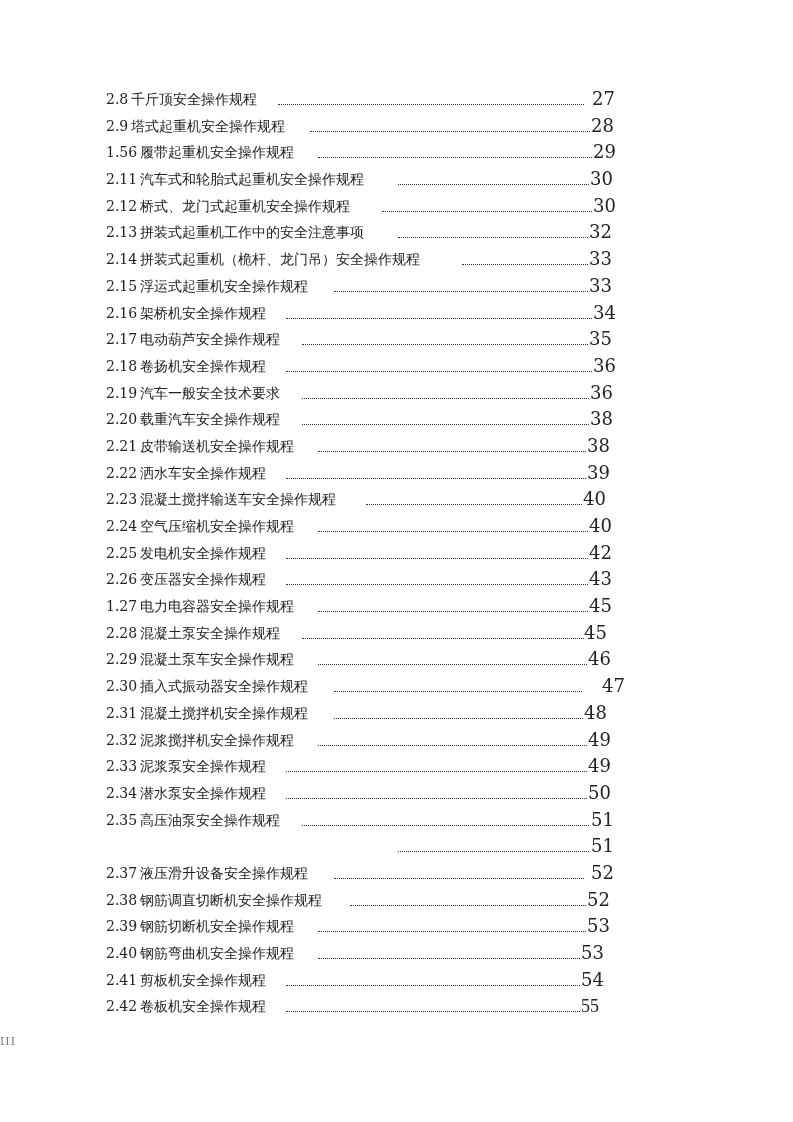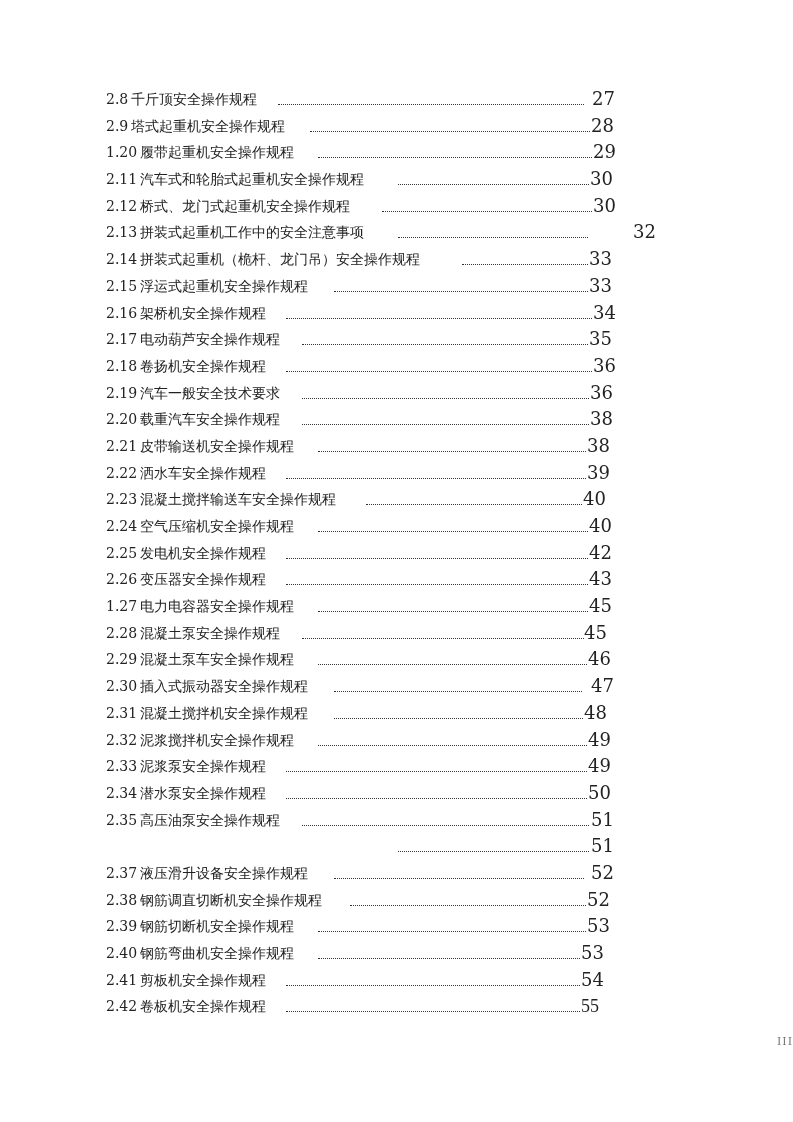--- a/index.html
+++ b/index.html
@@ -3,56 +3,56 @@
   <meta charset="utf-8">
   <style>
     html, body { margin: 0; padding: 0; background: #ffffff; }
     body { width: 793px; height: 1122px; position: relative; overflow: hidden;
            font-family: "DejaVu Serif", "Liberation Serif", serif; color: #222; }
     .toc { position: absolute; left: 106px; top: 86px; width: 520px; }
     .toc-row { position: relative; height: 26.7px; font-size: 14px; line-height: 26.7px; white-space: nowrap; }
     .toc-title { position: absolute; left: 0; top: 0; background: #fff; padding-right: 1px; }
     .toc-leader { position: absolute; top: 18px; height: 0; border-bottom: 1.3px dotted #333; }
     .toc-page { position: absolute; top: 0; font-size: 18px; }
-    .footer { position: absolute; left: 0; width: 793px; top: 1035px; text-align: right;
+    .footer { position: absolute; left: 0; width: 793px; top: 1035px; text-align: left;
               font-size: 11px; color: #777; letter-spacing: 1px; }
   </style>
 </head>
 <body>
 
 <div class="toc" id="toc">
     <div class="toc-row">
       <div class="toc-leader" style="left: 172px; width: 306px;"></div>
       <span class="toc-title"><span>2.8</span> <span>千斤顶安全操作规程</span></span>
       <span class="toc-page" style="left: 486px;">27</span>
     </div>
     <div class="toc-row">
       <div class="toc-leader" style="left: 204px; width: 280px;"></div>
       <span class="toc-title"><span>2.9</span> <span>塔式起重机安全操作规程</span></span>
       <span class="toc-page" style="left: 485px;">28</span>
     </div>
     <div class="toc-row">
       <div class="toc-leader" style="left: 212px; width: 274px;"></div>
-      <span class="toc-title"><span>1.20</span> <span>履带起重机安全操作规程</span></span>
+      <span class="toc-title"><span>1.56</span> <span>履带起重机安全操作规程</span></span>
       <span class="toc-page" style="left: 487px;">29</span>
     </div>
     <div class="toc-row">
       <div class="toc-leader" style="left: 292px; width: 191px;"></div>
       <span class="toc-title"><span>2.11</span> <span>汽车式和轮胎式起重机安全操作规程</span></span>
       <span class="toc-page" style="left: 484px;">30</span>
     </div>
     <div class="toc-row">
       <div class="toc-leader" style="left: 276px; width: 210px;"></div>
       <span class="toc-title"><span>2.12</span> <span>桥式、龙门式起重机安全操作规程</span></span>
       <span class="toc-page" style="left: 487px;">30</span>
     </div>
     <div class="toc-row">
       <div class="toc-leader" style="left: 292px; width: 190px;"></div>
       <span class="toc-title"><span>2.13</span> <span>拼装式起重机工作中的安全注意事项</span></span>
-      <span class="toc-page" style="left: 483px; margin-left: 44px;">32</span>
+      <span class="toc-page" style="left: 483px;">32</span>
     </div>
     <div class="toc-row">
       <div class="toc-leader" style="left: 356px; width: 126px;"></div>
       <span class="toc-title"><span>2.14</span> <span>拼装式起重机（桅杆、龙门吊）安全操作规程</span></span>
       <span class="toc-page" style="left: 483px;">33</span>
     </div>
     <div class="toc-row">
       <div class="toc-leader" style="left: 228px; width: 254px;"></div>
       <span class="toc-title"><span>2.15</span> <span>浮运式起重机安全操作规程</span></span>
       <span class="toc-page" style="left: 483px;">33</span>
@@ -123,21 +123,21 @@
       <span class="toc-page" style="left: 478px;">45</span>
     </div>
     <div class="toc-row">
       <div class="toc-leader" style="left: 212px; width: 269px;"></div>
       <span class="toc-title"><span>2.29</span> <span>混凝土泵车安全操作规程</span></span>
       <span class="toc-page" style="left: 482px;">46</span>
     </div>
     <div class="toc-row">
       <div class="toc-leader" style="left: 228px; width: 248px;"></div>
       <span class="toc-title"><span>2.30</span> <span>插入式振动器安全操作规程</span></span>
-      <span class="toc-page" style="left: 485px;">47</span>
+      <span class="toc-page" style="left: 496px;">47</span>
     </div>
     <div class="toc-row">
       <div class="toc-leader" style="left: 228px; width: 249px;"></div>
       <span class="toc-title"><span>2.31</span> <span>混凝土搅拌机安全操作规程</span></span>
       <span class="toc-page" style="left: 478px;">48</span>
     </div>
     <div class="toc-row">
       <div class="toc-leader" style="left: 212px; width: 269px;"></div>
       <span class="toc-title"><span>2.32</span> <span>泥浆搅拌机安全操作规程</span></span>
       <span class="toc-page" style="left: 482px;">49</span>

